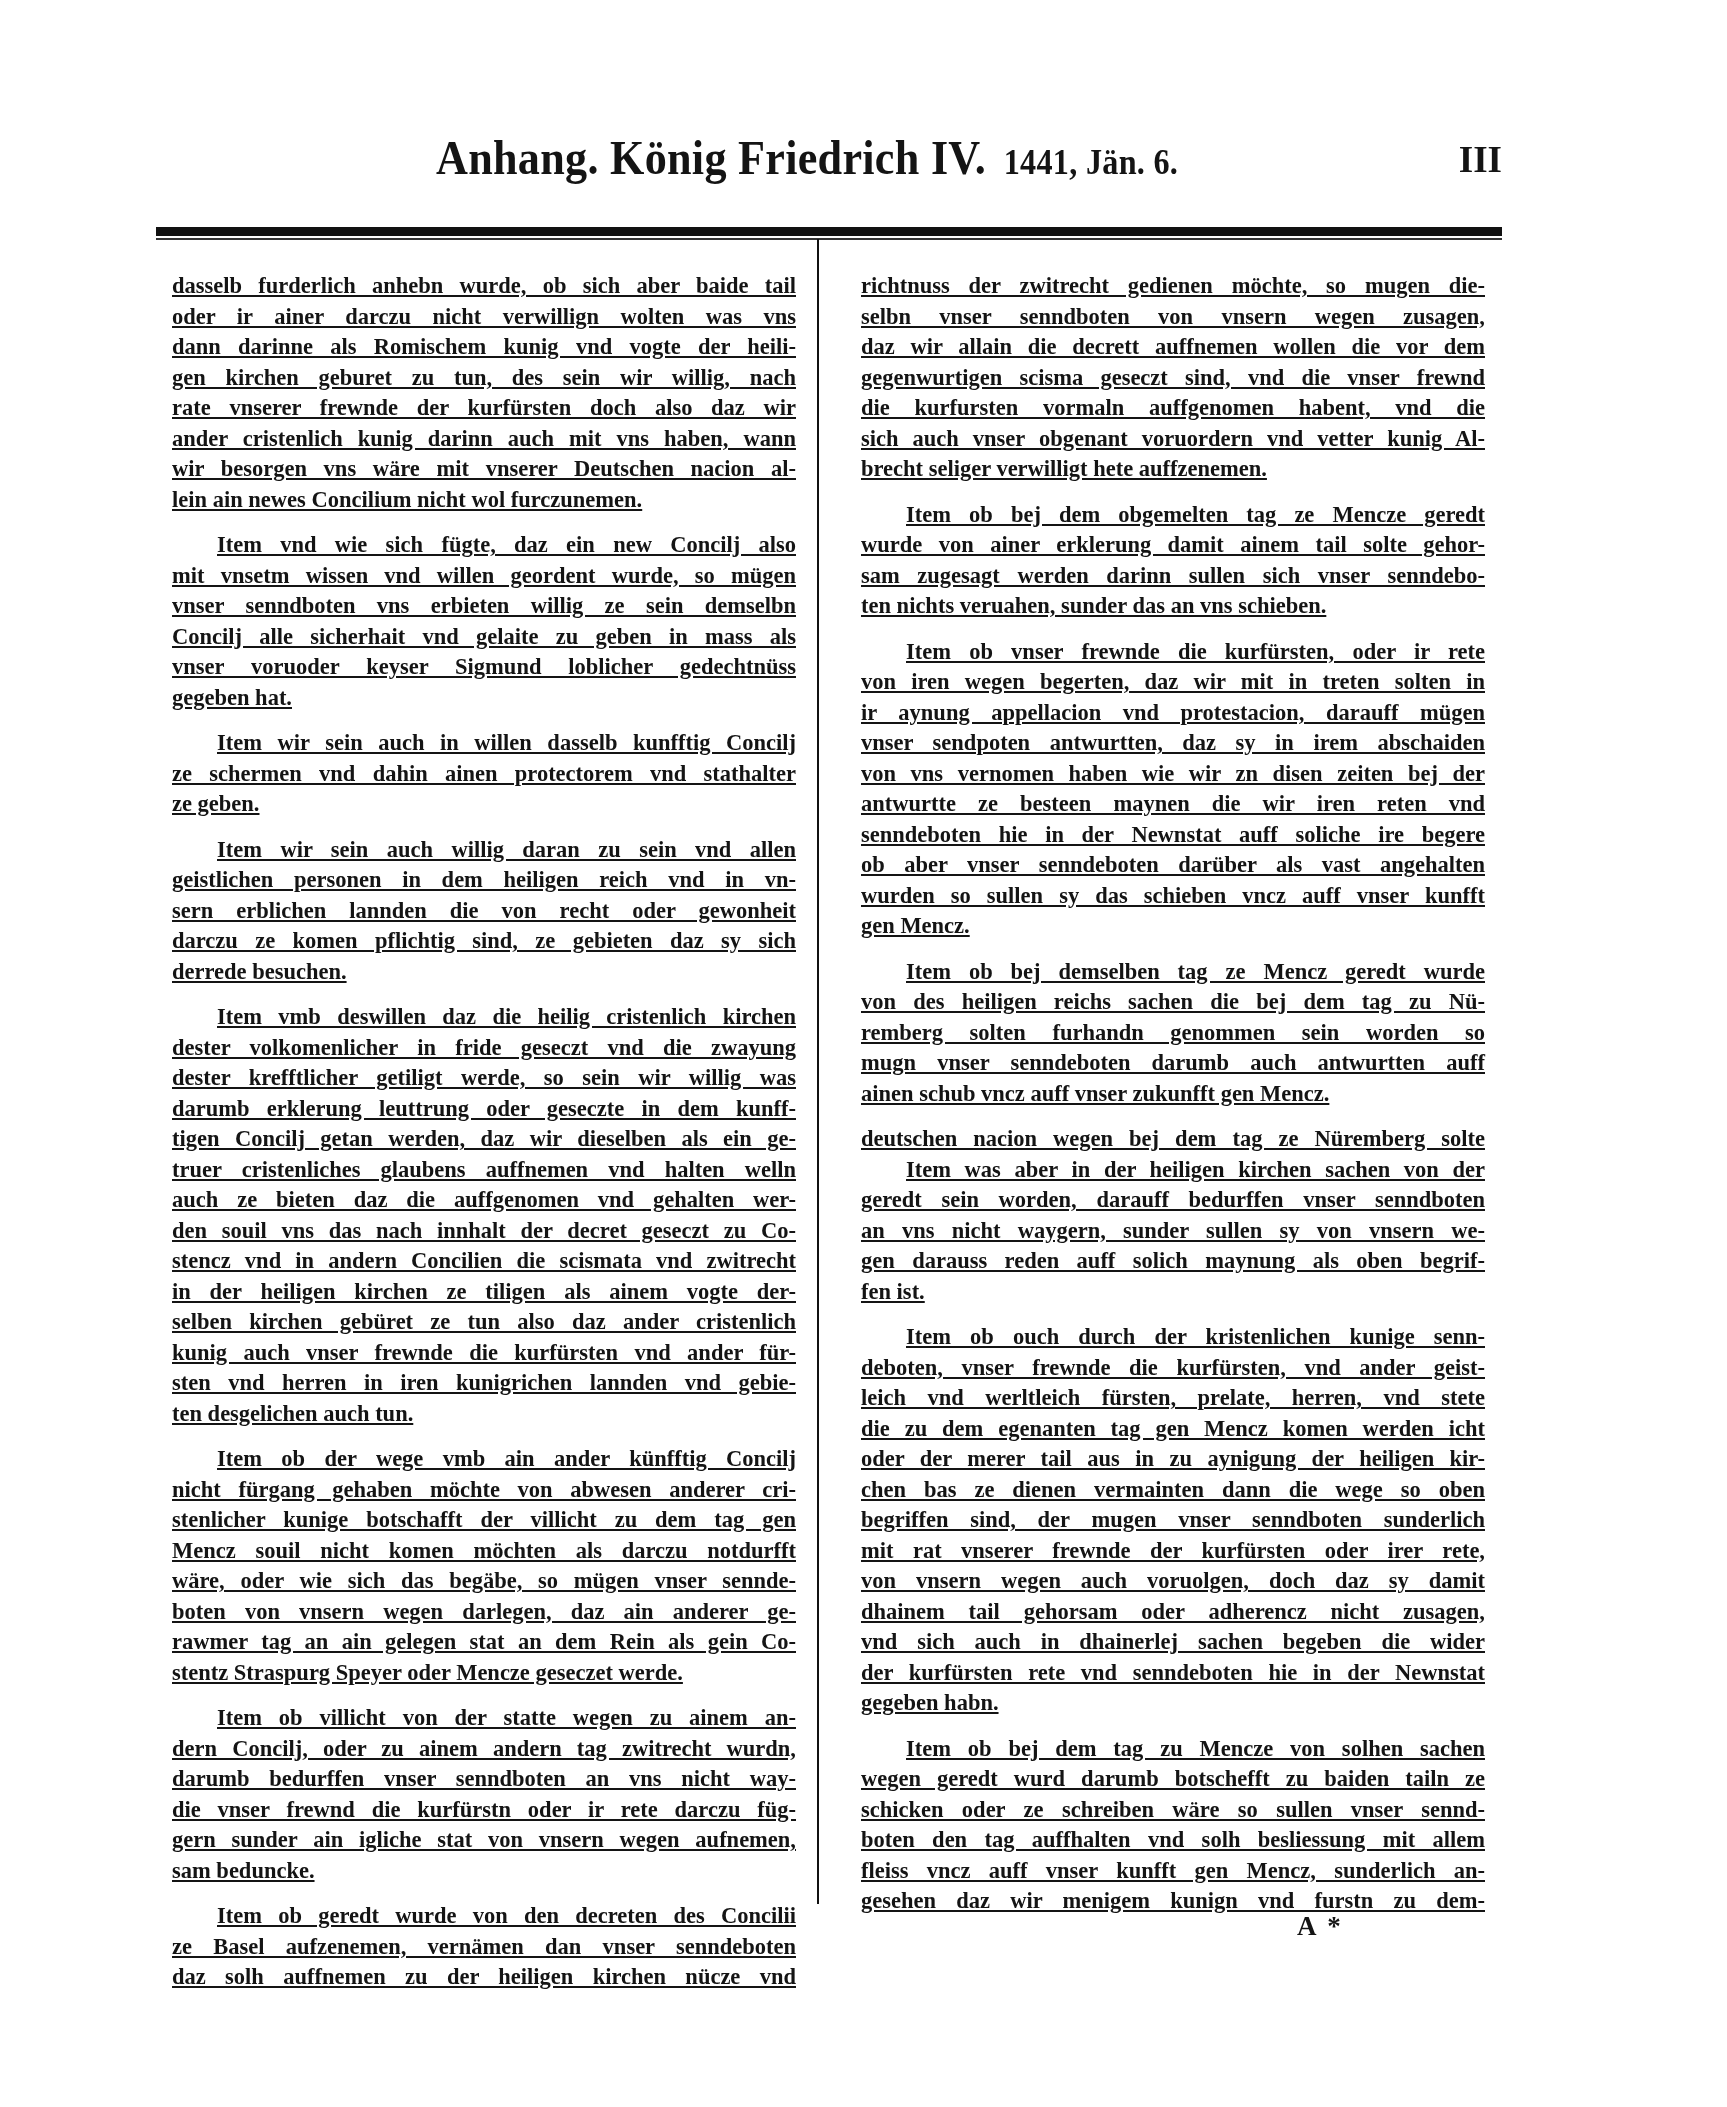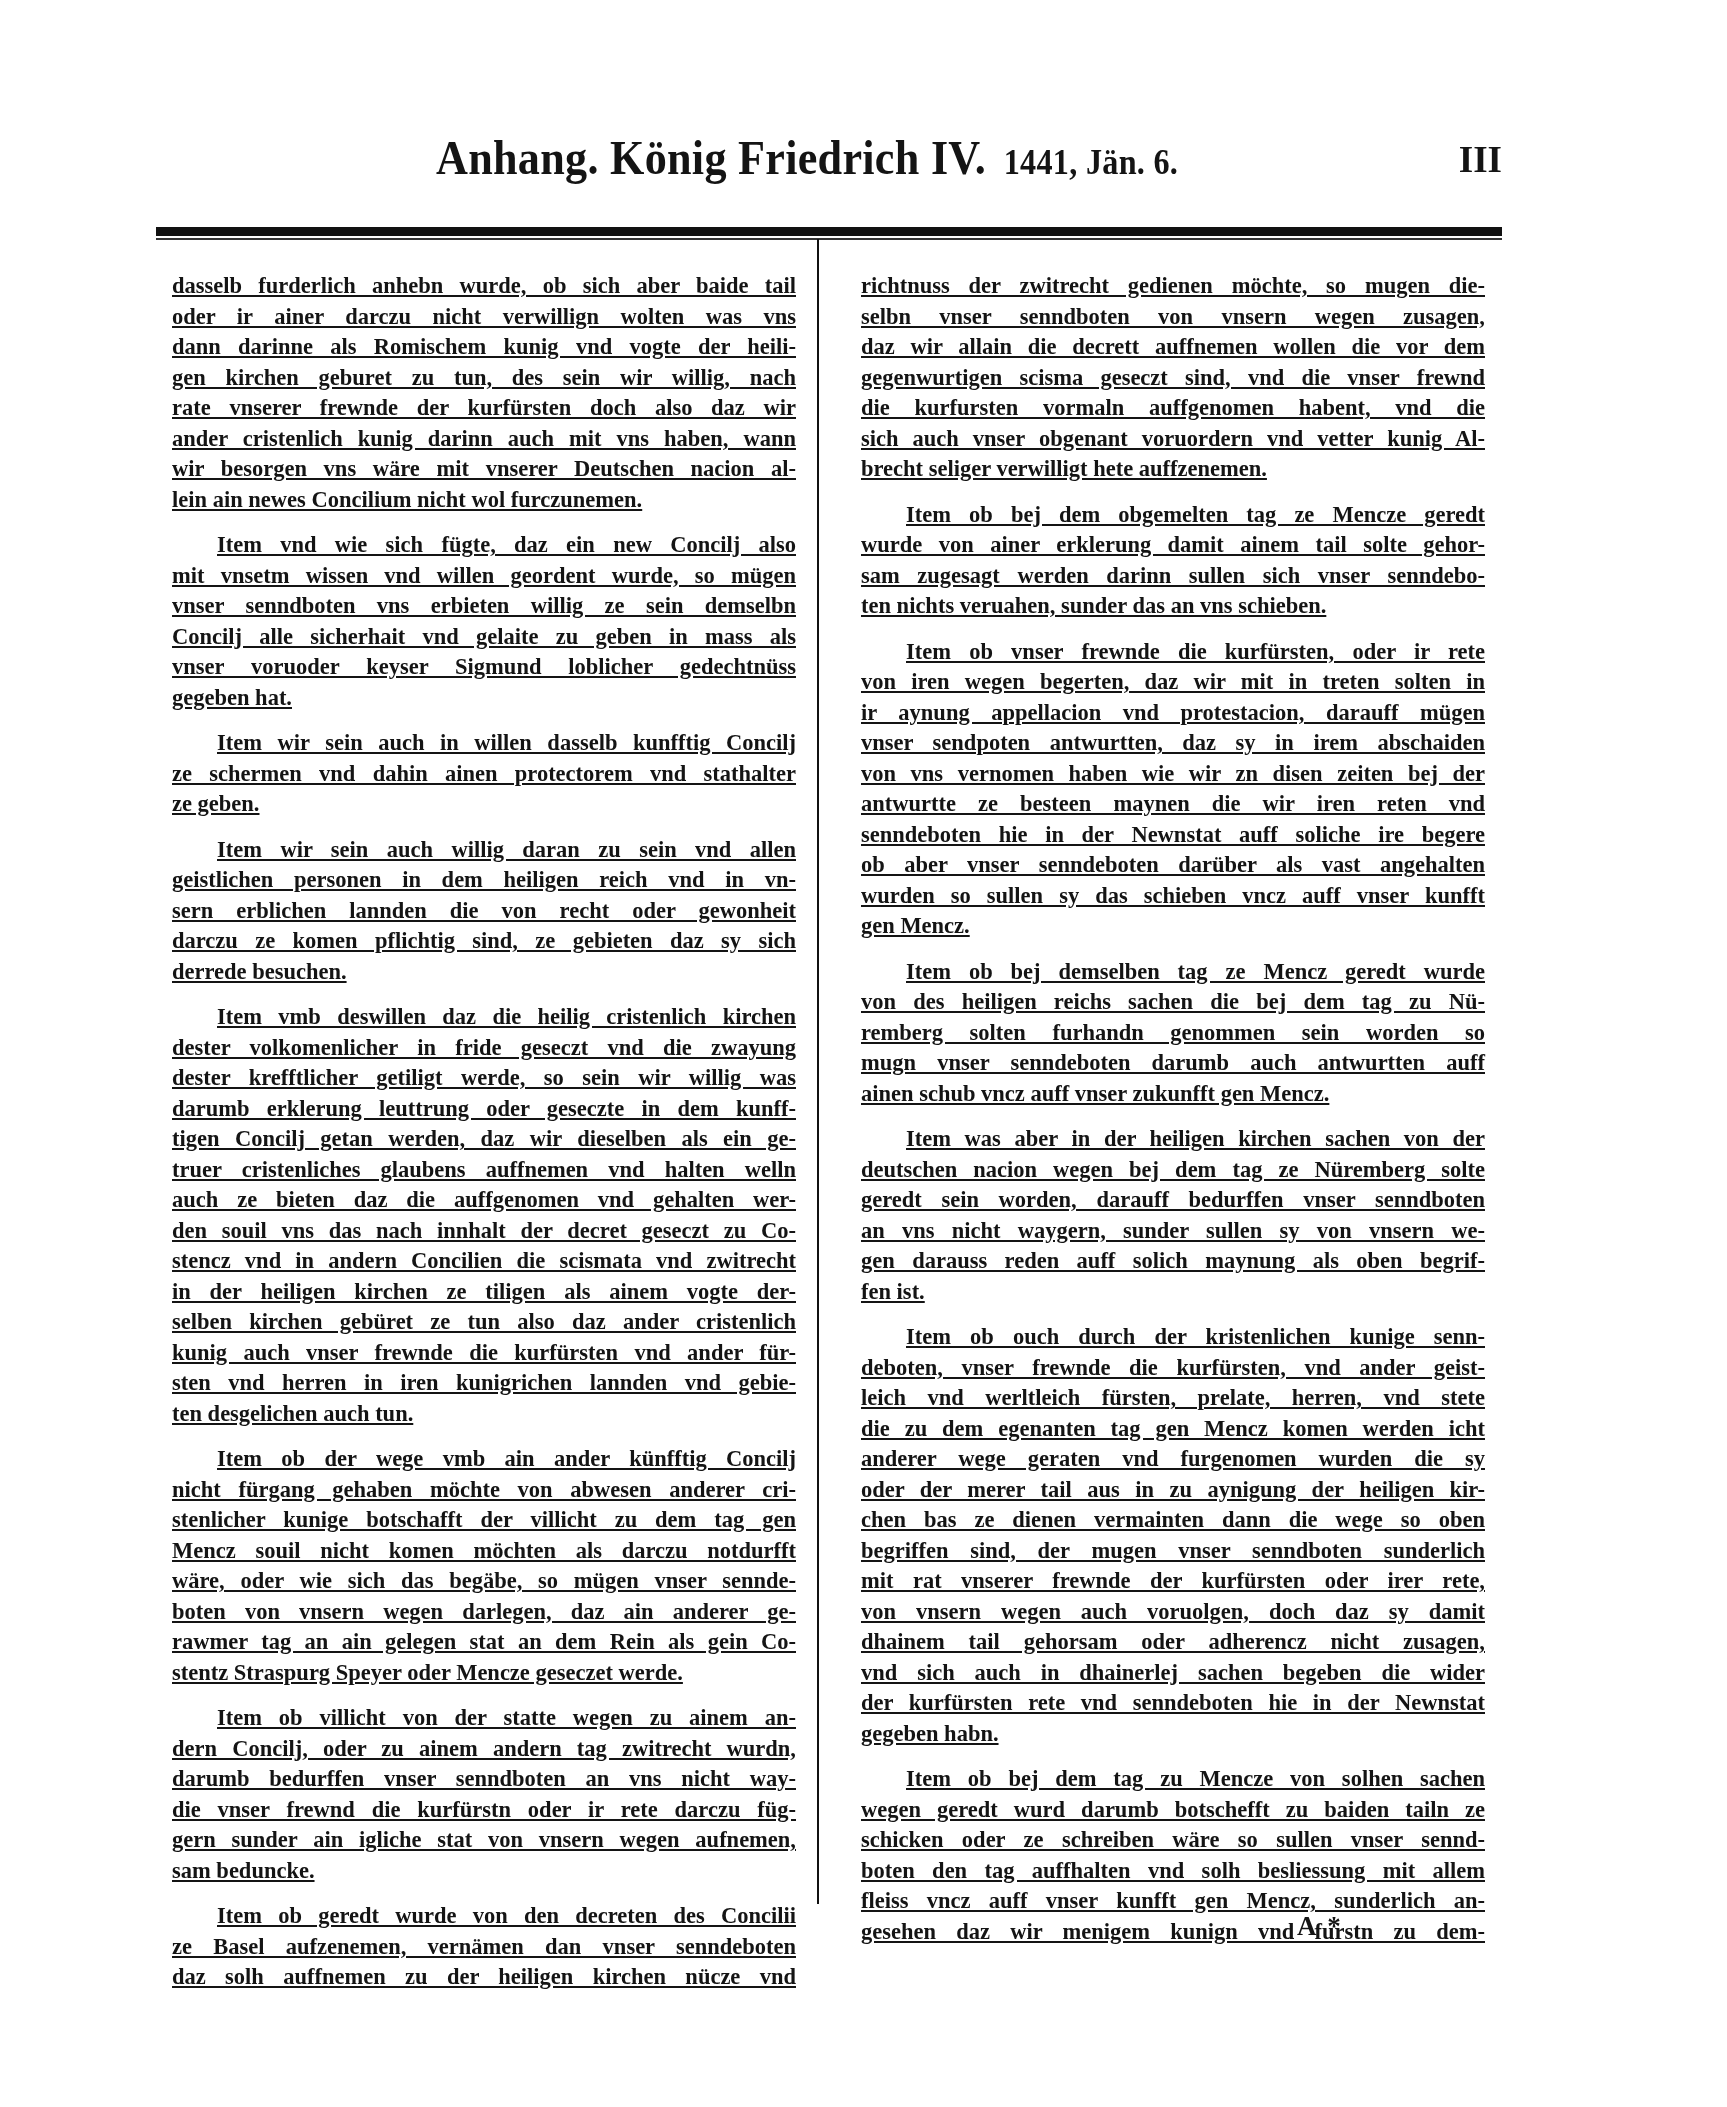--- a/index.html
+++ b/index.html
@@ -168,33 +168,32 @@
       <span class="line last">gen Mencz.</span>
     </p>
     <p class="para">
       <span class="line indent">Item ob bej demselben tag ze Mencz geredt wurde</span>
       <span class="line">von des heiligen reichs sachen die bej dem tag zu Nü-</span>
       <span class="line">remberg solten furhandn genommen sein worden so</span>
       <span class="line">mugn vnser senndeboten darumb auch antwurtten auff</span>
       <span class="line last">ainen schub vncz auff vnser zukunfft gen Mencz.</span>
     </p>
     <p class="para">
+      <span class="line">deutschen nacion wegen bej dem tag ze Nüremberg solte</span>
       <span class="line indent">Item was aber in der heiligen kirchen sachen von der</span>
-      <span class="line">deutschen nacion wegen bej dem tag ze Nüremberg solte</span>
       <span class="line">geredt sein worden, darauff bedurffen vnser senndboten</span>
       <span class="line">an vns nicht waygern, sunder sullen sy von vnsern we-</span>
       <span class="line">gen darauss reden auff solich maynung als oben begrif-</span>
       <span class="line last">fen ist.</span>
     </p>
     <p class="para">
       <span class="line indent">Item ob ouch durch der kristenlichen kunige senn-</span>
       <span class="line">deboten, vnser frewnde die kurfürsten, vnd ander geist-</span>
       <span class="line">leich vnd werltleich fürsten, prelate, herren, vnd stete</span>
       <span class="line">die zu dem egenanten tag gen Mencz komen werden icht</span>
-      <span class="line">anderer wege geraten vnd furgenomen wurden die sy</span>
       <span class="line">oder der merer tail aus in zu aynigung der heiligen kir-</span>
       <span class="line">chen bas ze dienen vermainten dann die wege so oben</span>
       <span class="line">begriffen sind, der mugen vnser senndboten sunderlich</span>
       <span class="line">mit rat vnserer frewnde der kurfürsten oder irer rete,</span>
       <span class="line">von vnsern wegen auch voruolgen, doch daz sy damit</span>
       <span class="line">dhainem tail gehorsam oder adherencz nicht zusagen,</span>
       <span class="line">vnd sich auch in dhainerlej sachen begeben die wider</span>
       <span class="line">der kurfürsten rete vnd senndeboten hie in der Newnstat</span>
       <span class="line last">gegeben habn.</span>
     </p>

